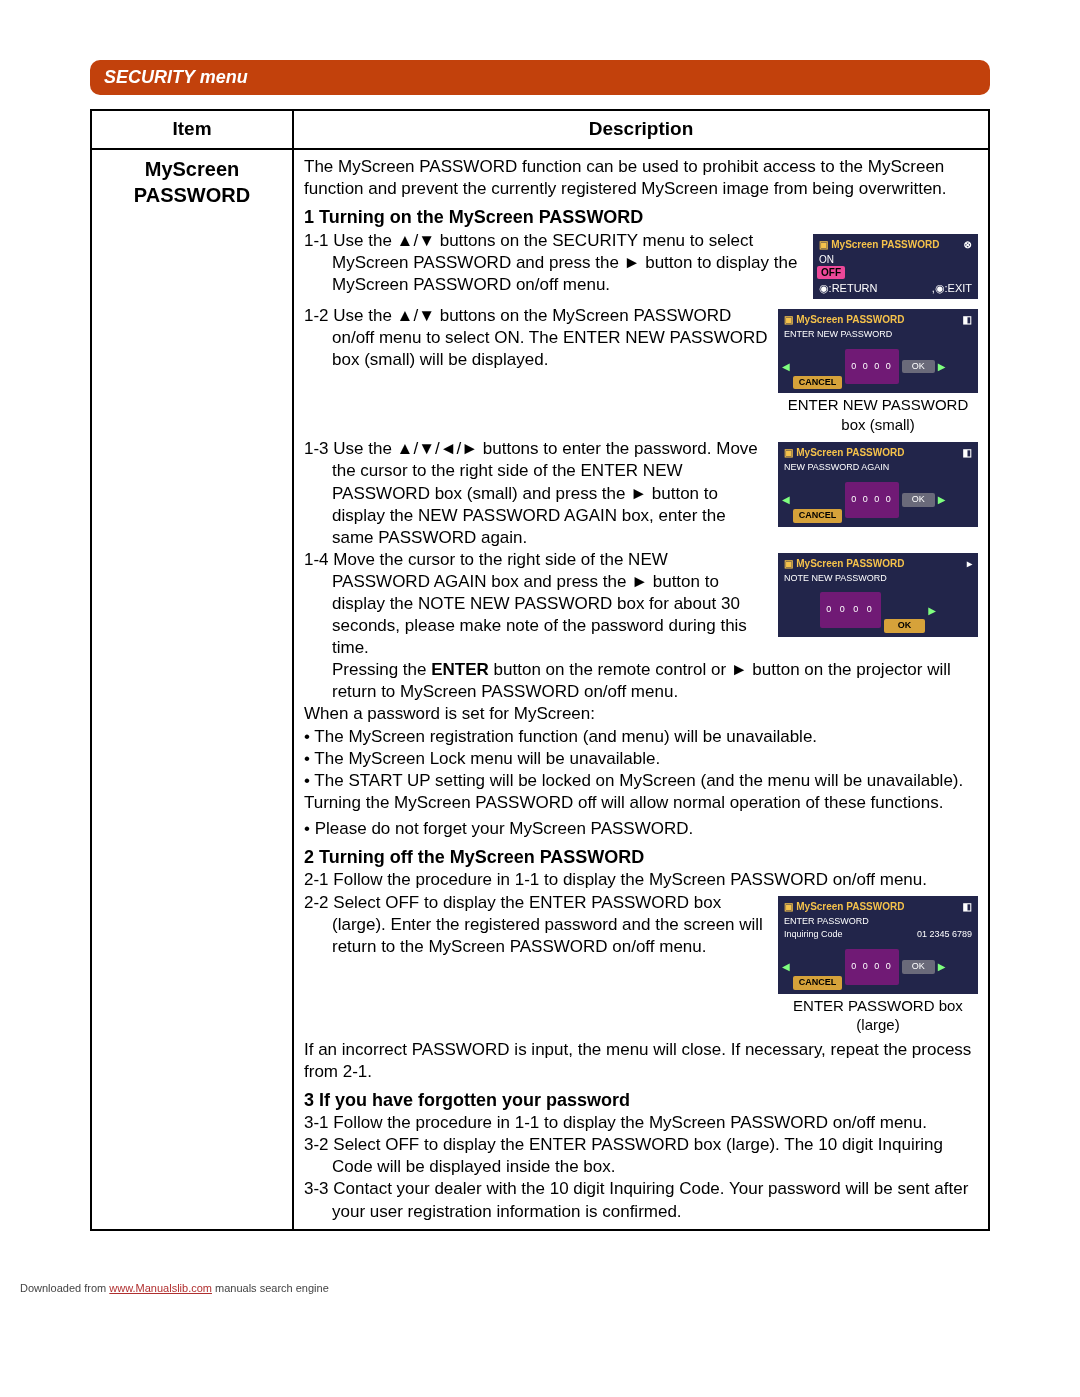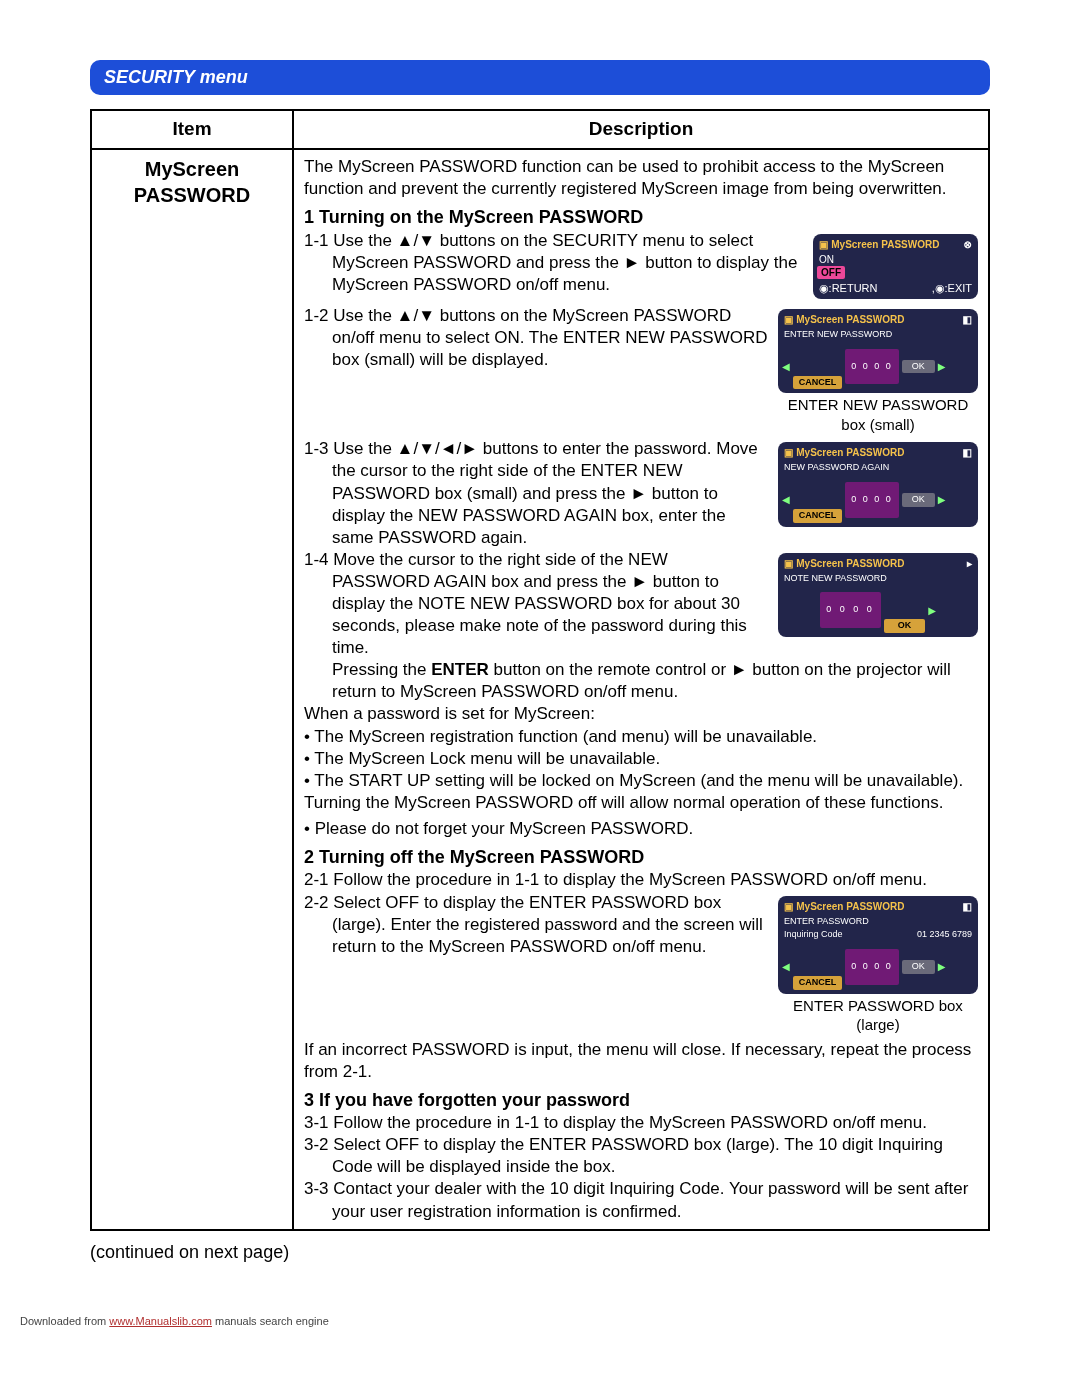--- a/index.html
+++ b/index.html
@@ -12,21 +12,21 @@
     line-height: 1.3;
   }
   .page {
     width: 1080px;
     margin: 0 auto;
     padding: 60px 90px 20px 90px;
     box-sizing: border-box;
     position: relative;
   }
   .menu-banner {
-    background: #1d4ed8;
+    background: #c2410c;
     color: #fff;
     font-weight: bold;
     font-style: italic;
     padding: 6px 14px;
     border-radius: 10px;
     font-size: 18px;
     margin-bottom: 14px;
   }
   table.main {
     width: 100%;
@@ -63,21 +63,21 @@
   .block {
     overflow: hidden;
   }
   .floatbox {
     float: right;
     width: 200px;
     margin: 4px 0 4px 10px;
   }
   .osd {
     background: #22254a;
-    border-radius: 8px;
+    border-radius: 0;
     color: #fff;
     font-size: 10px;
     padding: 4px 4px 4px 4px;
     margin-bottom: 2px;
     font-family: Verdana, Arial, sans-serif;
   }
   .osd-title {
     font-weight: bold;
     color: #f5c24b;
     display: flex;
@@ -324,19 +324,18 @@
         <div class="section-h">3 If you have forgotten your password</div>
         <div class="indent">3-1 Follow the procedure in 1-1 to display the MyScreen PASSWORD on/off menu.</div>
         <div class="indent">3-2 Select OFF to display the ENTER PASSWORD box (large). The 10 digit Inquiring Code will be displayed inside the box.</div>
         <div class="indent">3-3 Contact your dealer with the 10 digit Inquiring Code. Your password will be sent after your user registration information is confirmed.</div>
 
       </td>
     </tr>
   </tbody>
 </table>
 
-<div class="continued">(continued on next page)</div>
 
 </div>
 
 <div class="footer">
   <span>Downloaded from </span><a href="#">www.Manualslib.com</a><span> manuals search engine</span>
 </div>
 
 </body></html>

